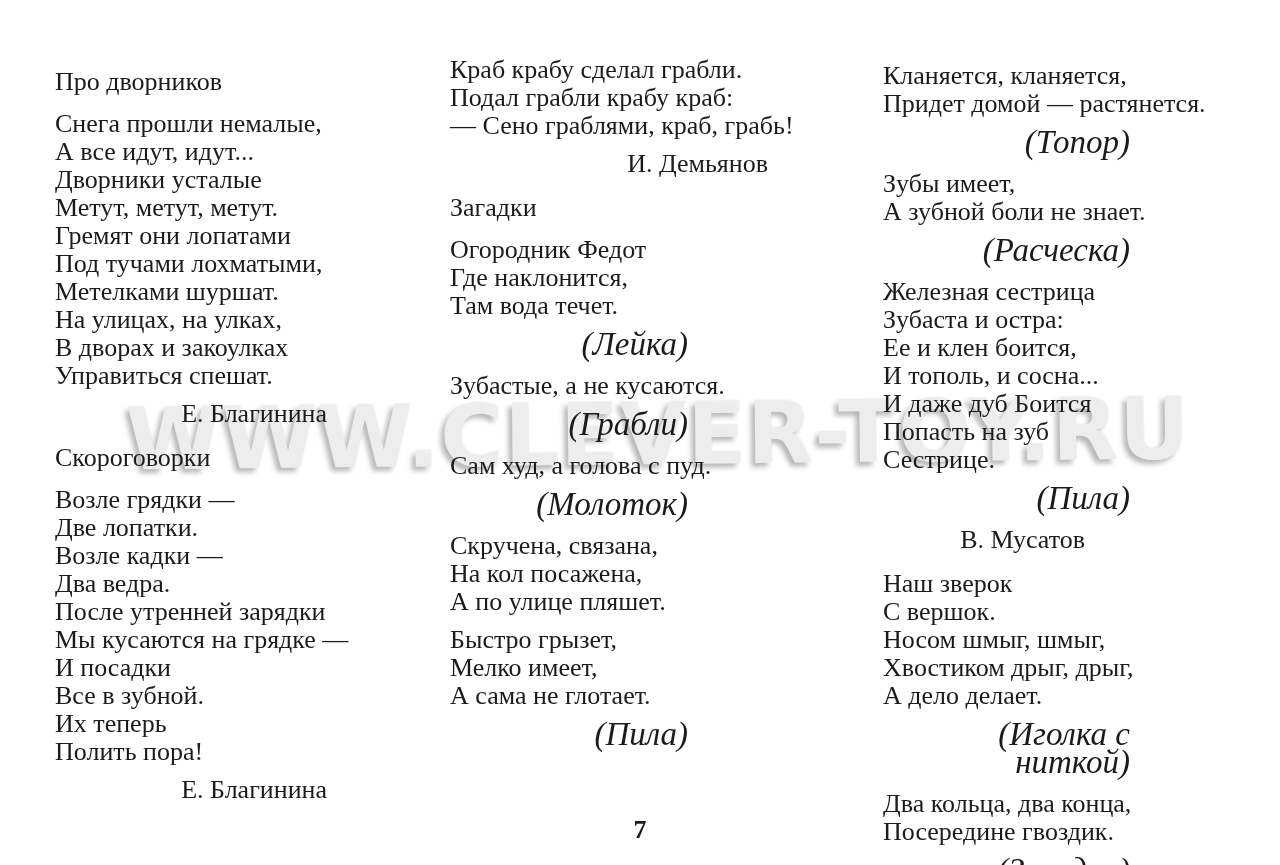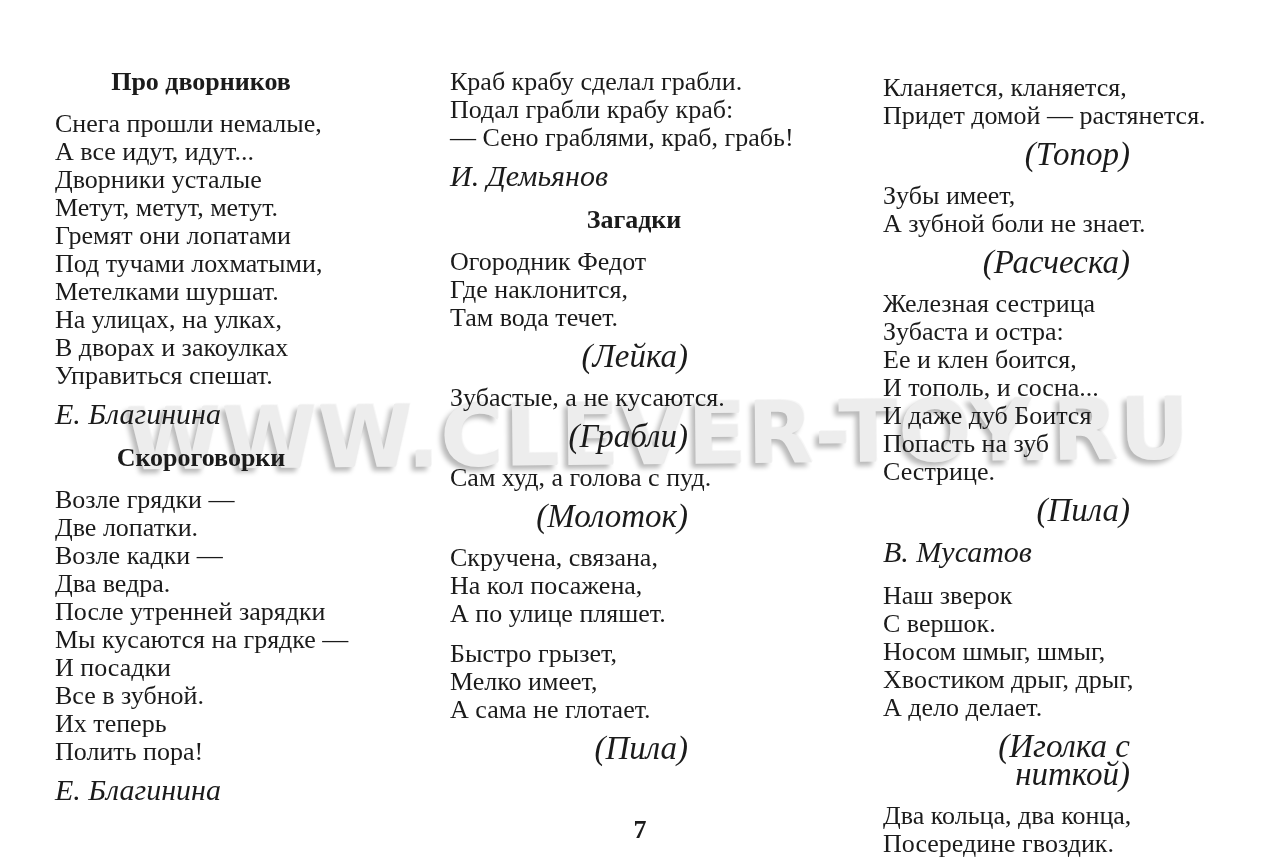--- a/index.html
+++ b/index.html
@@ -38,36 +38,35 @@
   }
   .col-0 { left: 55px;  top: 56px; width: 372px; }
   .col-1 { left: 450px; top: 56px; width: 368px; }
   .col-2 { left: 883px; top: 62px; width: 362px; }
 
   .line {
     font-size: 26px;
     line-height: 28px;
     white-space: nowrap;
   }
-  .block.verse { margin: 12px 0 10px 0; }
+  .block.verse { margin: 0 0 10px 0; }
 
   .block.heading {
     font-size: 26px;
     line-height: 28px;
-    font-weight: bold;
-    text-align: center;
+    font-weight: normal;
+    text-align: left;
     margin: 12px 0 14px 0;
   }
   .col-0 .block.heading { margin-right: 80px; }
 
   .block.author {
-    font-size: 30px;
-    line-height: 28px;
-    font-style: italic;
-    text-align: left;
+    font-size: 26px;
+    line-height: 28px;
+    text-align: right;
     margin: 2px 0 16px 0;
   }
   .col-0 .block.author { padding-right: 100px; }
   .col-1 .block.author { padding-right: 50px; }
   .col-2 .block.author { padding-right: 160px; }
 
   .block.answer {
     font-size: 33px;
     line-height: 28px;
     font-style: italic;

